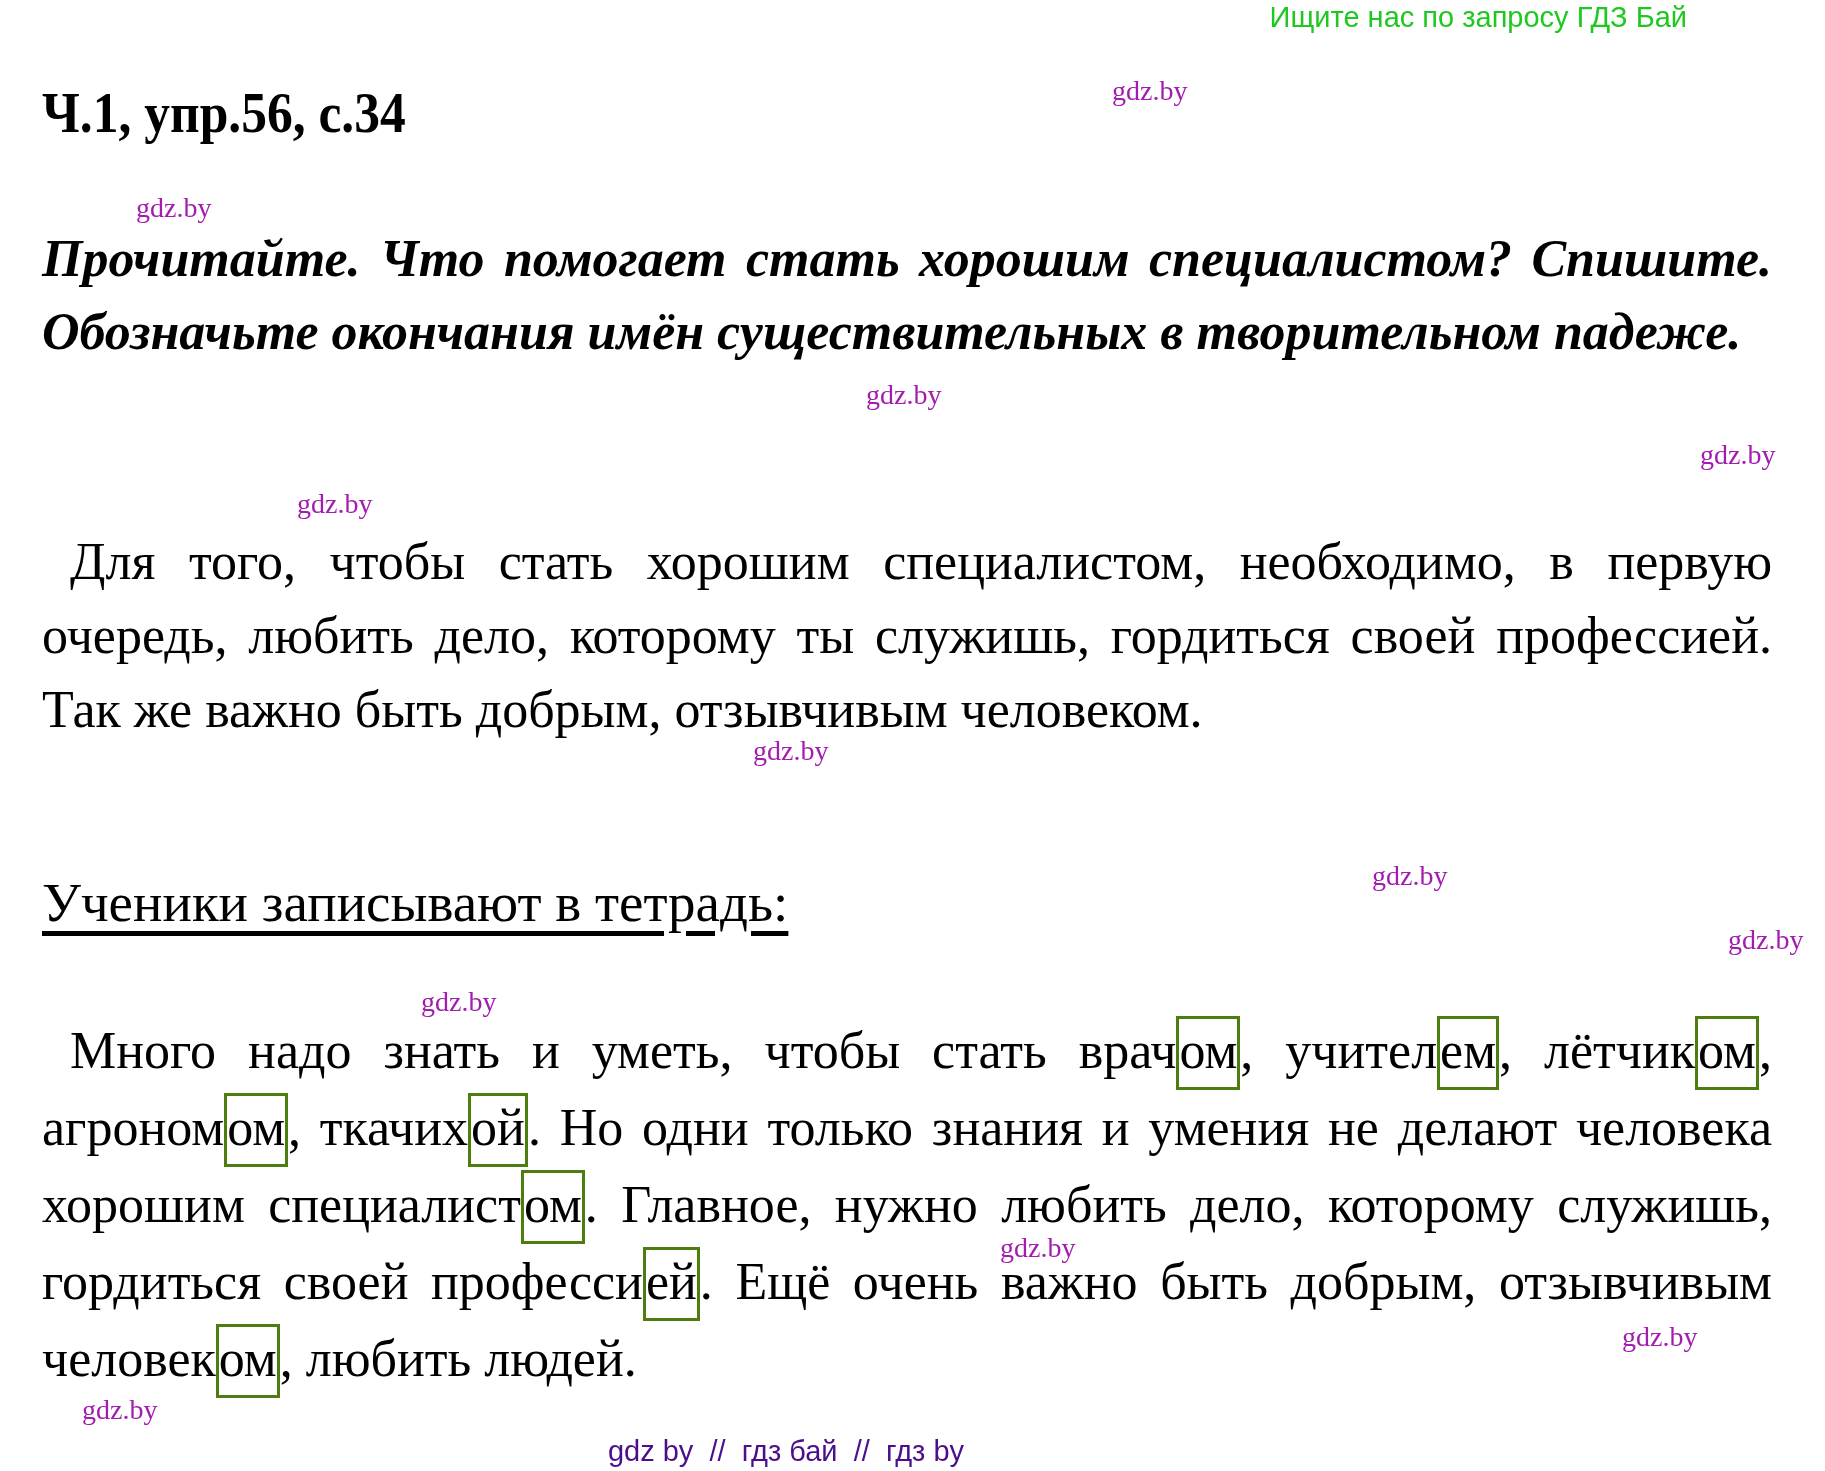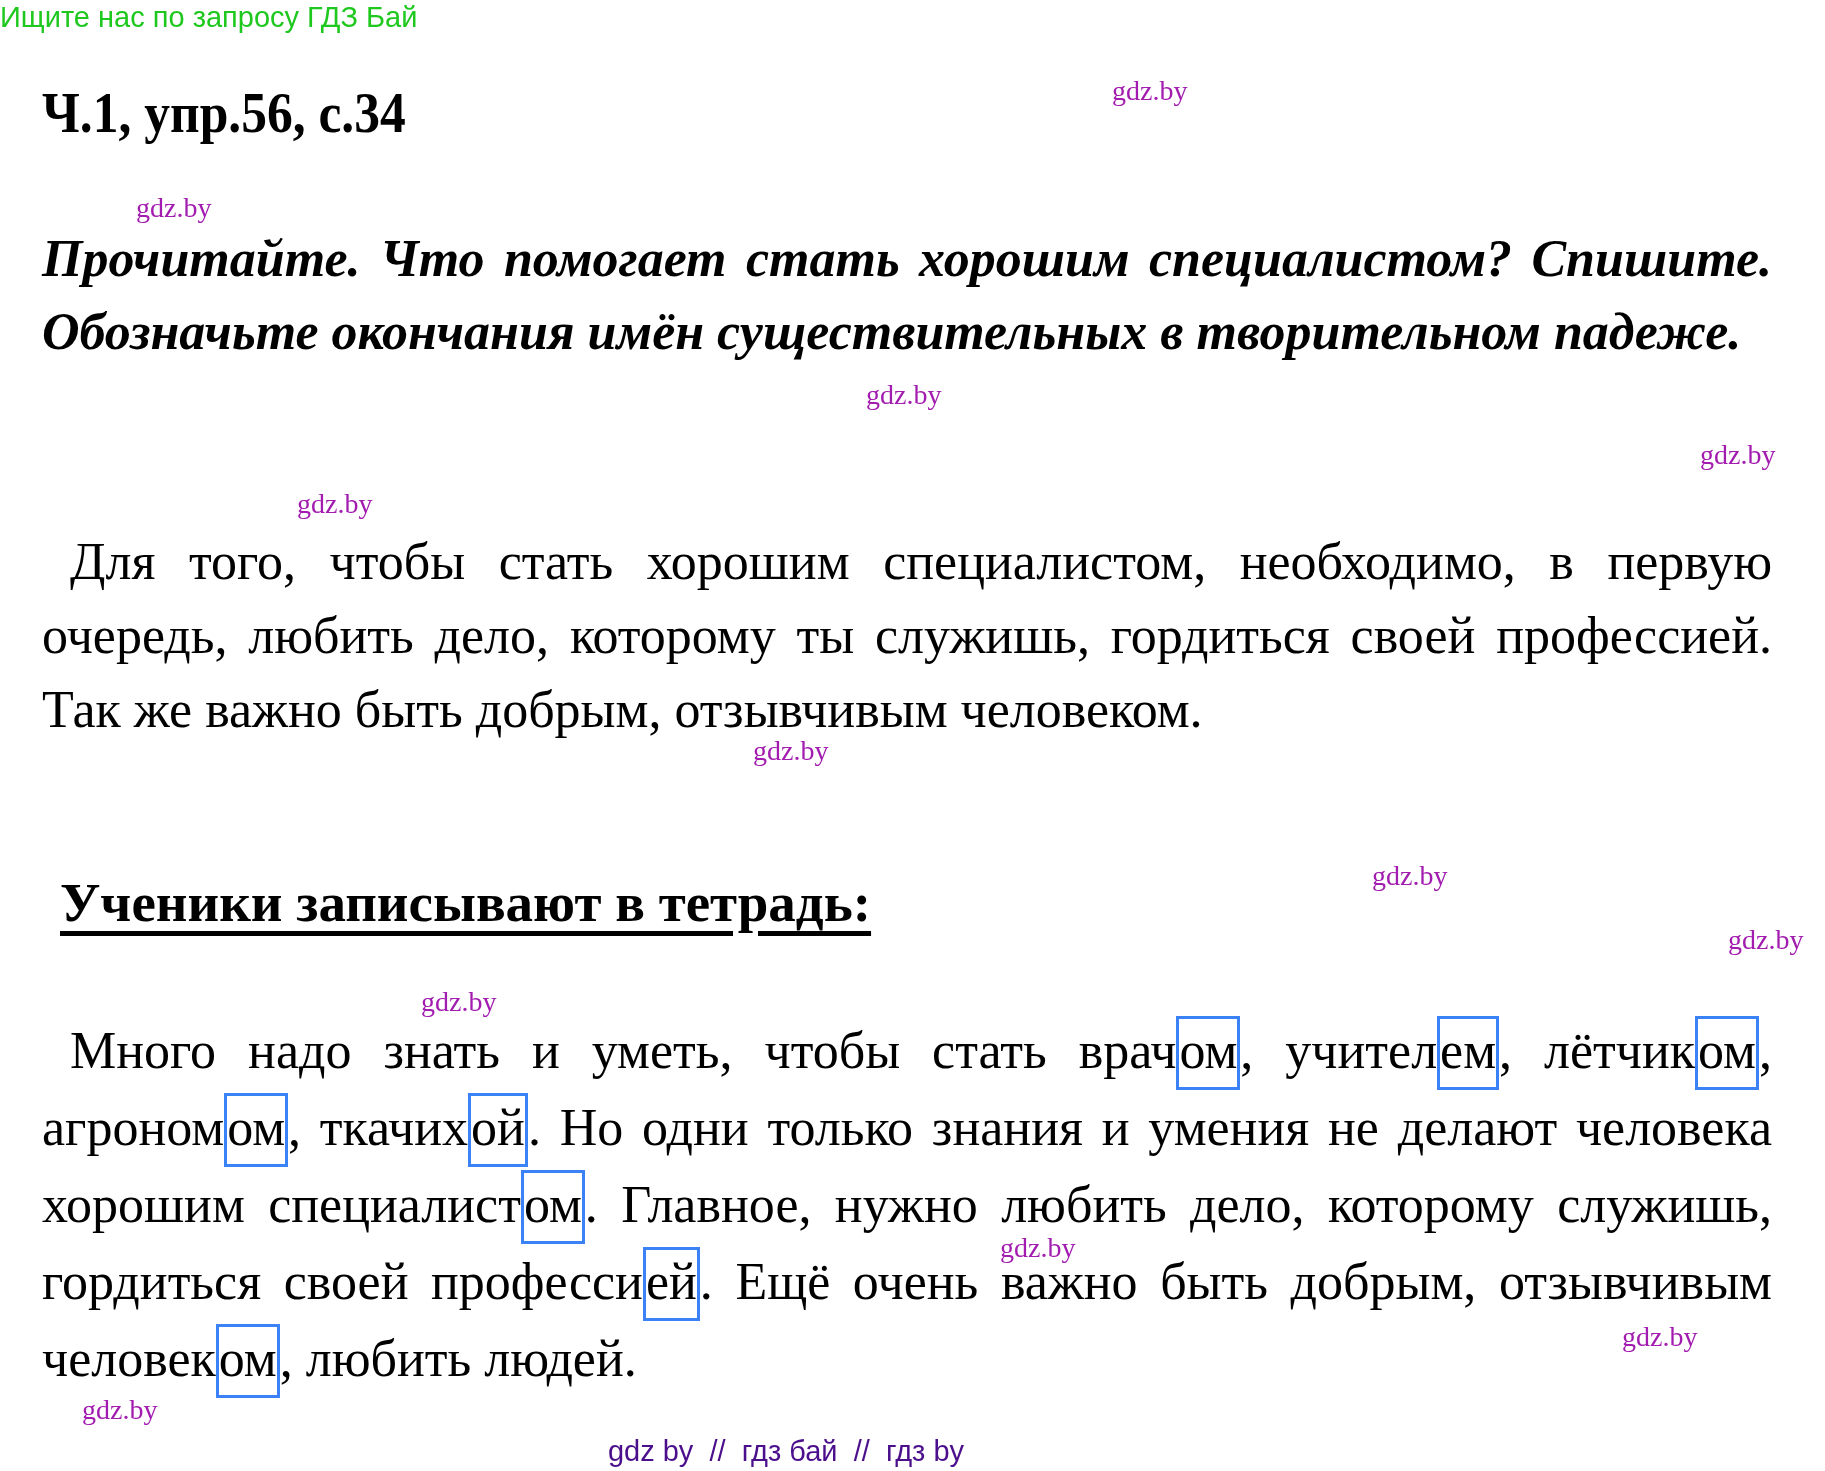--- a/index.html
+++ b/index.html
@@ -1,19 +1,19 @@
 <!DOCTYPE html>
 <html><head>
 <meta charset="utf-8">
 <style>
   html, body { margin: 0; padding: 0; background: #ffffff; }
   body { width: 1825px; height: 1471px; position: relative; overflow: hidden; }
   .abs { position: absolute; }
   .banner {
-    left: 0; width: 1687px; top: 0; text-align: left;
+    left: 0; width: 1687px; top: 0; text-align: right;
     font-family: "Liberation Sans", sans-serif; font-size: 29px; color: #1ec81e;
     line-height: 34px;
   }
   .title {
     left: 42px; top: 78px;
     font-family: "Liberation Serif", serif; font-weight: bold; font-size: 56px;
     color: #000; line-height: 70px; transform: scaleX(0.92); transform-origin: left;
   }
   .task {
     left: 42px; width: 1730px; top: 222px;
@@ -24,26 +24,26 @@
   .para {
     left: 42px; width: 1730px;
     font-family: "Liberation Serif", serif; font-size: 52px; color: #000;
     text-align: justify; text-align-last: left;
   }
   .p1 { top: 525px; line-height: 74px; }
   .p2 { top: 1012px; line-height: 77px; }
   .indent { display: inline-block; width: 28px; }
   .heading {
     left: 42px; top: 868px;
-    font-family: "Liberation Serif", serif; font-weight: bold; font-size: 55px;
+    font-family: "Liberation Serif", serif; font-weight: normal; font-size: 55px;
     line-height: 70px; color: #000;
-    text-decoration: underline; text-decoration-thickness: 5px; text-underline-offset: 10px; margin-left: 18px;
+    text-decoration: underline; text-decoration-thickness: 5px; text-underline-offset: 10px;
   }
   .ending {
-    display: inline-block; border: 3px solid #3b82f6; padding: 6px 0 10px 0;
+    display: inline-block; border: 3px solid #4d7c0f; padding: 6px 0 10px 0;
     line-height: 52px; margin: -9px 0;
   }
   .wm {
     font-family: Liberation Serif, serif; font-size: 28px; color: #a21caf;
     line-height: 30px; white-space: nowrap;
   }
   .footer {
     left: 0; width: 1572px; top: 1434px; text-align: center;
     font-family: "Liberation Sans", sans-serif; font-size: 29px; line-height: 34px;
     white-space: pre;

